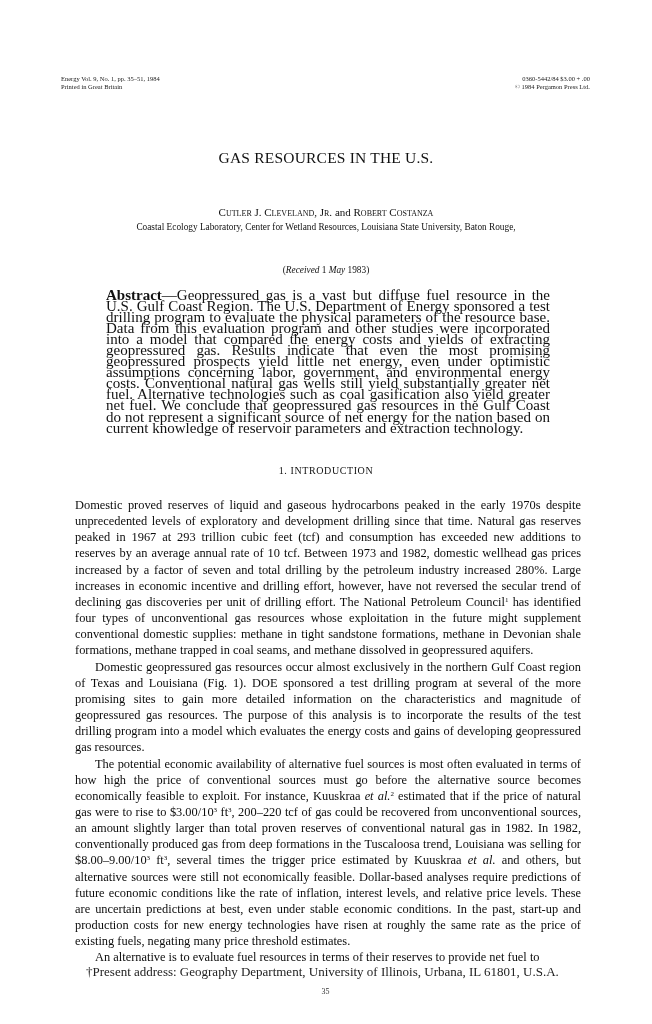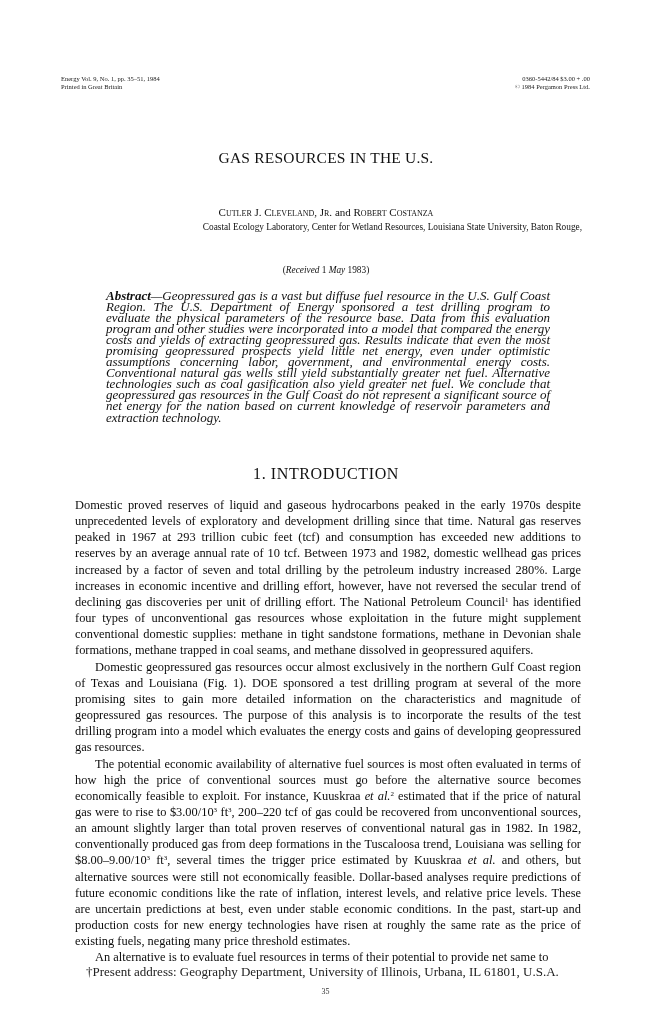--- a/index.html
+++ b/index.html
@@ -3,25 +3,25 @@
 <meta charset="utf-8">
 <style>
   html, body { margin: 0; padding: 0; background: #ffffff; }
   body { width: 652px; height: 1024px; position: relative; overflow: hidden; color: #111; font-family: "Liberation Serif", "DejaVu Serif", serif; }
   .hdr { position: absolute; font-size: 6.5px; line-height: 8px; color: #222; }
   .hdr-left { left: 61px; top: 75px; }
   .hdr-right { right: 62px; top: 75px; text-align: right; }
   .title { position: absolute; left: 0; width: 652px; top: 149px; text-align: center; font-size: 15.5px; line-height: 17.5px; letter-spacing: 0.2px; color: #111; }
   .authors { position: absolute; left: 0; width: 652px; top: 206px; text-align: center; font-size: 11px; color: #111; }
   .sc { font-variant: small-caps; }
-  .affil { position: absolute; left: 70px; width: 512px; top: 222px; text-align: right; font-size: 9.3px; line-height: 11px; color: #111; }
+  .affil { position: absolute; left: 70px; width: 512px; top: 222px; text-align: center; font-size: 9.3px; line-height: 11px; color: #111; }
   .received { position: absolute; left: 0; width: 652px; top: 265px; text-align: center; font-size: 9.3px; color: #111; }
-  .abstract { position: absolute; left: 106px; width: 444px; top: 290px; font-size: 13px; line-height: 11.05px; text-align: justify; color: #111; font-style: italic; }
+  .abstract { position: absolute; left: 106px; width: 444px; top: 290px; font-size: 15px; line-height: 11.05px; text-align: justify; color: #111; }
   .abstract b { font-weight: bold; }
-  .section { position: absolute; left: 0; width: 652px; top: 465px; text-align: center; font-size: 16px; letter-spacing: 0.6px; color: #111; }
+  .section { position: absolute; left: 0; width: 652px; top: 465px; text-align: center; font-size: 10px; letter-spacing: 0.6px; color: #111; }
   .body { position: absolute; left: 75px; width: 506px; top: 484px; font-size: 12.4px; line-height: 16.15px; text-align: justify; color: #0c0c0c; margin-top: 13px; }
   .body p { margin: 0; text-indent: 0; }
   .body p.ind { text-indent: 20px; }
   sup { font-size: 7px; line-height: 0; vertical-align: 4px; }
   .foot { position: absolute; left: 86px; top: 964px; font-size: 13px; color: #222; }
   .pageno { position: absolute; left: 0; width: 651px; top: 987px; text-align: center; font-size: 8px; color: #333; }
 </style>
 </head>
 <body>
 
@@ -51,18 +51,18 @@
 <div class="received"><span>(</span><i>Received</i><span> 1 </span><i>May</i><span> 1983)</span></div>
 
 <div class="abstract"><b>Abstract</b><span>—Geopressured gas is a vast but diffuse fuel resource in the U.S. Gulf Coast Region. The U.S. Department of Energy sponsored a test drilling program to evaluate the physical parameters of the resource base. Data from this evaluation program and other studies were incorporated into a model that compared the energy costs and yields of extracting geopressured gas. Results indicate that even the most promising geopressured prospects yield little net energy, even under optimistic assumptions concerning labor, government, and environmental energy costs. Conventional natural gas wells still yield substantially greater net fuel. Alternative technologies such as coal gasification also yield greater net fuel. We conclude that geopressured gas resources in the Gulf Coast do not represent a significant source of net energy for the nation based on current knowledge of reservoir parameters and extraction technology.</span></div>
 
 <div class="section">1. INTRODUCTION</div>
 
 <div class="body">
   <p><span>Domestic proved reserves of liquid and gaseous hydrocarbons peaked in the early 1970s despite unprecedented levels of exploratory and development drilling since that time. Natural gas reserves peaked in 1967 at 293 trillion cubic feet (tcf) and consumption has exceeded new additions to reserves by an average annual rate of 10 tcf. Between 1973 and 1982, domestic wellhead gas prices increased by a factor of seven and total drilling by the petroleum industry increased 280%. Large increases in economic incentive and drilling effort, however, have not reversed the secular trend of declining gas discoveries per unit of drilling effort. The National Petroleum Council</span><sup>1</sup><span> has identified four types of unconventional gas resources whose exploitation in the future might supplement conventional domestic supplies: methane in tight sandstone formations, methane in Devonian shale formations, methane trapped in coal seams, and methane dissolved in geopressured aquifers.</span></p>
   <p class="ind">Domestic geopressured gas resources occur almost exclusively in the northern Gulf Coast region of Texas and Louisiana (Fig. 1). DOE sponsored a test drilling program at several of the more promising sites to gain more detailed information on the characteristics and magnitude of geopressured gas resources. The purpose of this analysis is to incorporate the results of the test drilling program into a model which evaluates the energy costs and gains of developing geopressured gas resources.</p>
   <p class="ind"><span>The potential economic availability of alternative fuel sources is most often evaluated in terms of how high the price of conventional sources must go before the alternative source becomes economically feasible to exploit. For instance, Kuuskraa </span><i>et al.</i><sup>2</sup><span> estimated that if the price of natural gas were to rise to $3.00/10</span><sup>3</sup><span> ft</span><sup>3</sup><span>, 200–220 tcf of gas could be recovered from unconventional sources, an amount slightly larger than total proven reserves of conventional natural gas in 1982. In 1982, conventionally produced gas from deep formations in the Tuscaloosa trend, Louisiana was selling for $8.00–9.00/10</span><sup>3</sup><span> ft</span><sup>3</sup><span>, several times the trigger price estimated by Kuuskraa </span><i>et al.</i><span> and others, but alternative sources were still not economically feasible. Dollar-based analyses require predictions of future economic conditions like the rate of inflation, interest levels, and relative price levels. These are uncertain predictions at best, even under stable economic conditions. In the past, start-up and production costs for new energy technologies have risen at roughly the same rate as the price of existing fuels, negating many price threshold estimates.</span></p>
-  <p class="ind">An alternative is to evaluate fuel resources in terms of their potential to provide net same to</p>
+  <p class="ind">An alternative is to evaluate fuel resources in terms of their reserves to provide net fuel to</p>
 </div>
 
 <div class="foot"><span>†</span><span>Present address: Geography Department, University of Illinois, Urbana, IL 61801, U.S.A.</span></div>
 
 <div class="pageno">35</div>
 
 </body></html>

